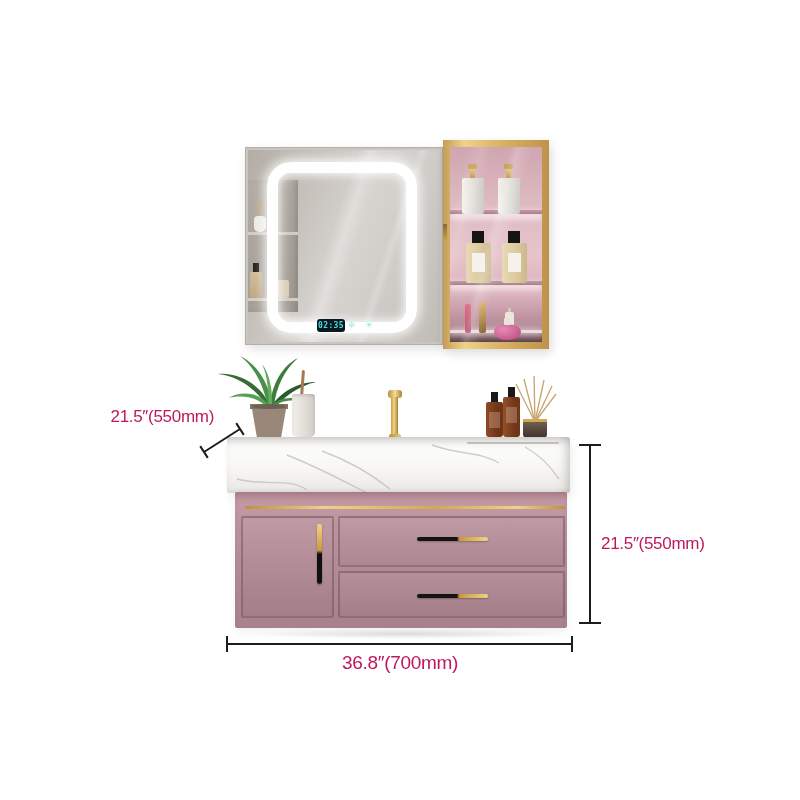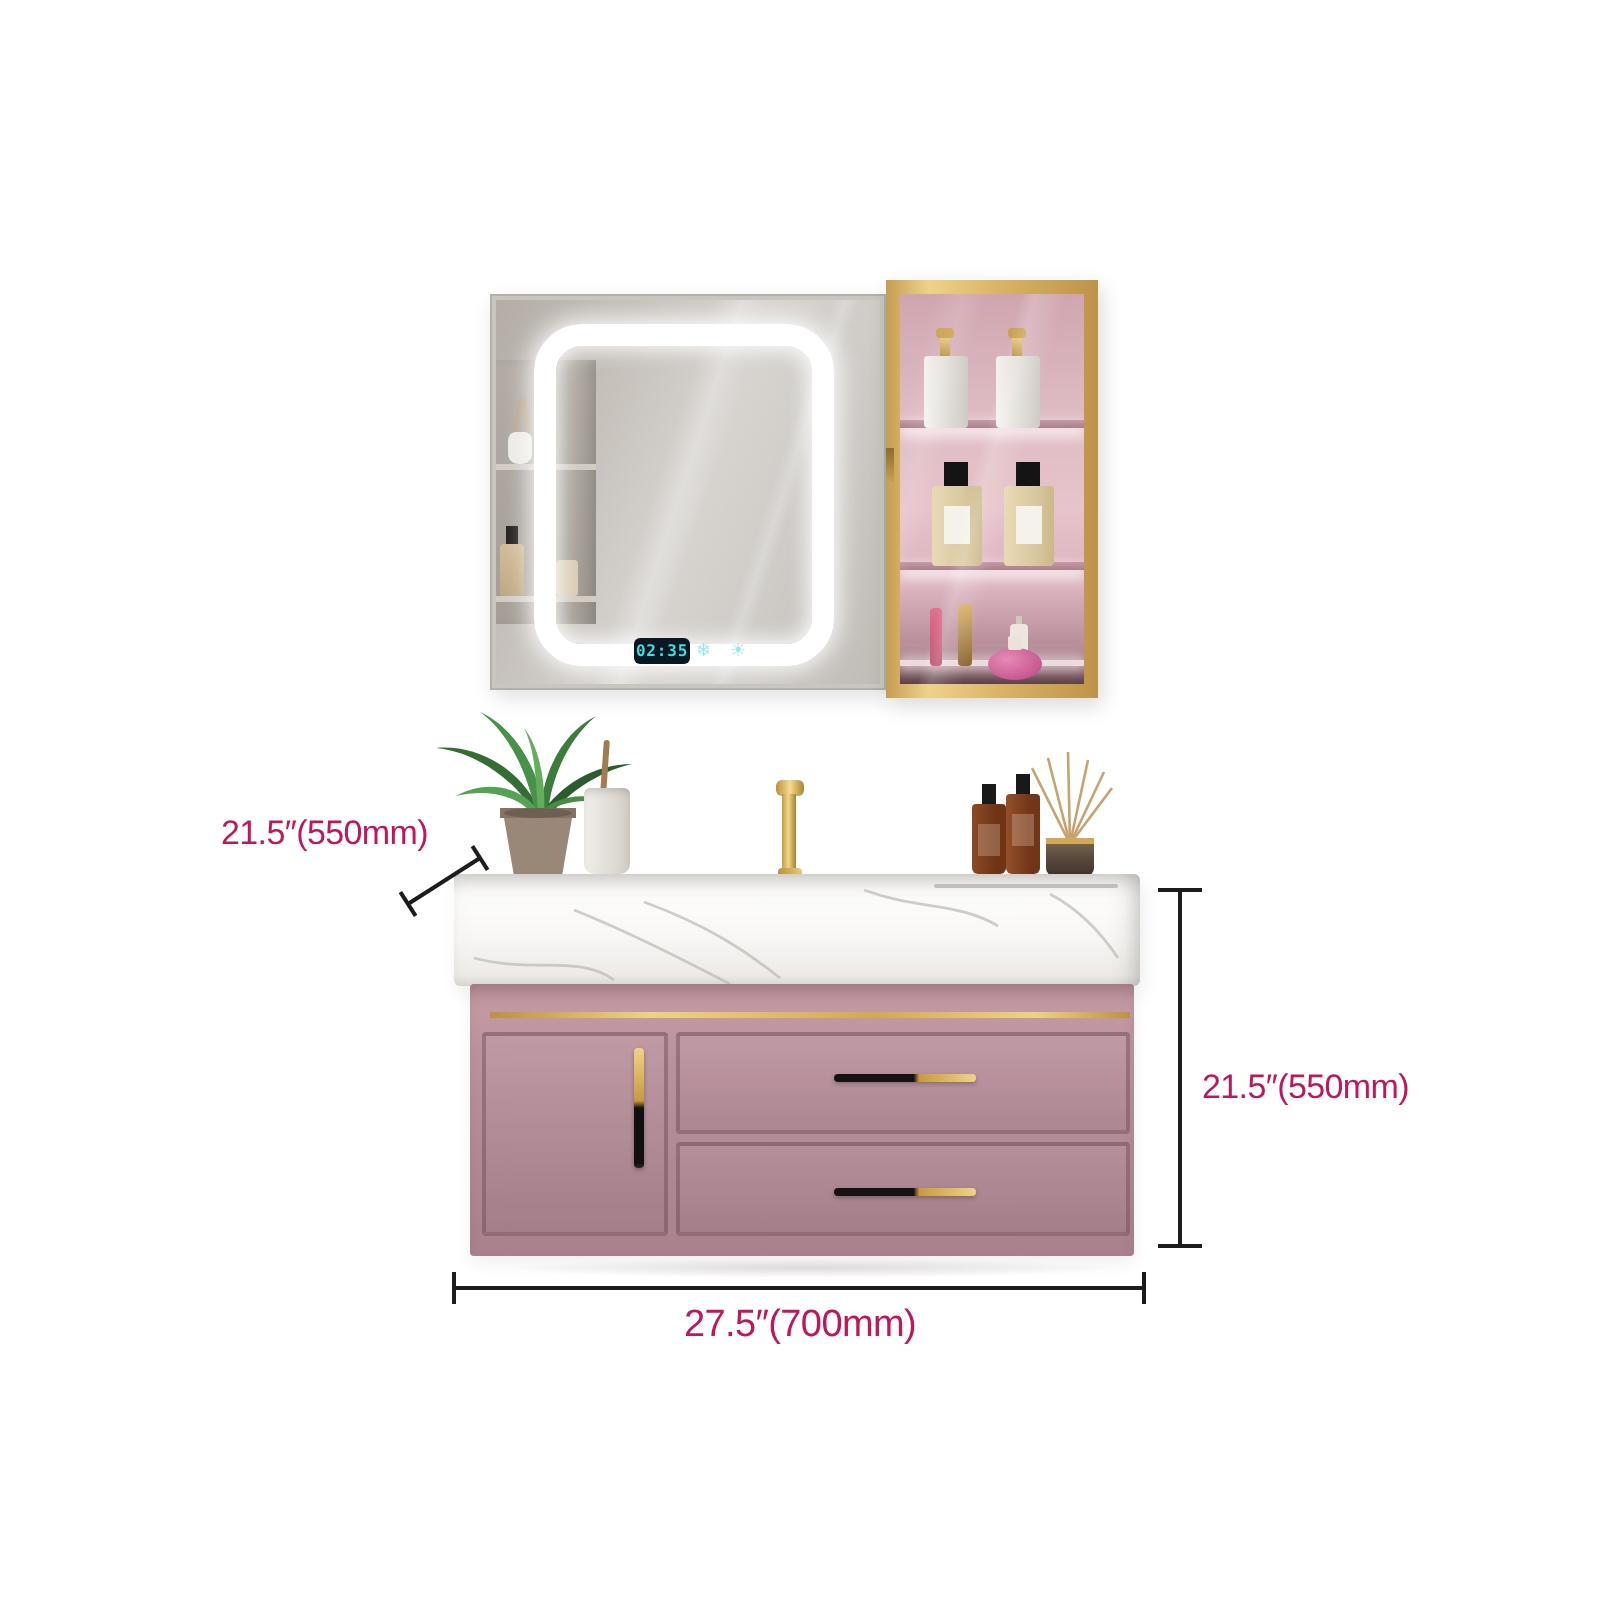--- a/index.html
+++ b/index.html
@@ -254,15 +254,15 @@
   </svg>
 
   <div class="abs dim-line h-vline"></div>
   <div class="abs dim-line h-capt"></div>
   <div class="abs dim-line h-capb"></div>
   <div class="abs dim-text height-label">21.5″(550mm)</div>
 
   <div class="abs dim-line w-hline"></div>
   <div class="abs dim-line w-capl"></div>
   <div class="abs dim-line w-capr"></div>
-  <div class="abs dim-text width-label">27.5″(700mm)</div>
+  <div class="abs dim-text width-label">36.8″(700mm)</div>
 
 </div>
 
 </body></html>

